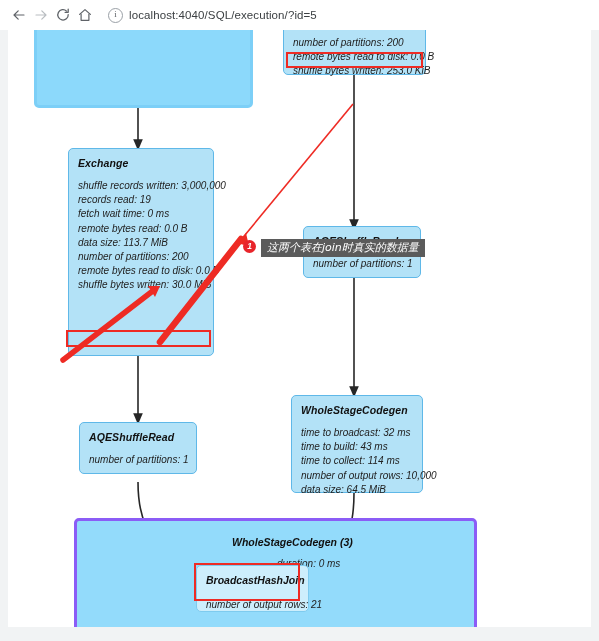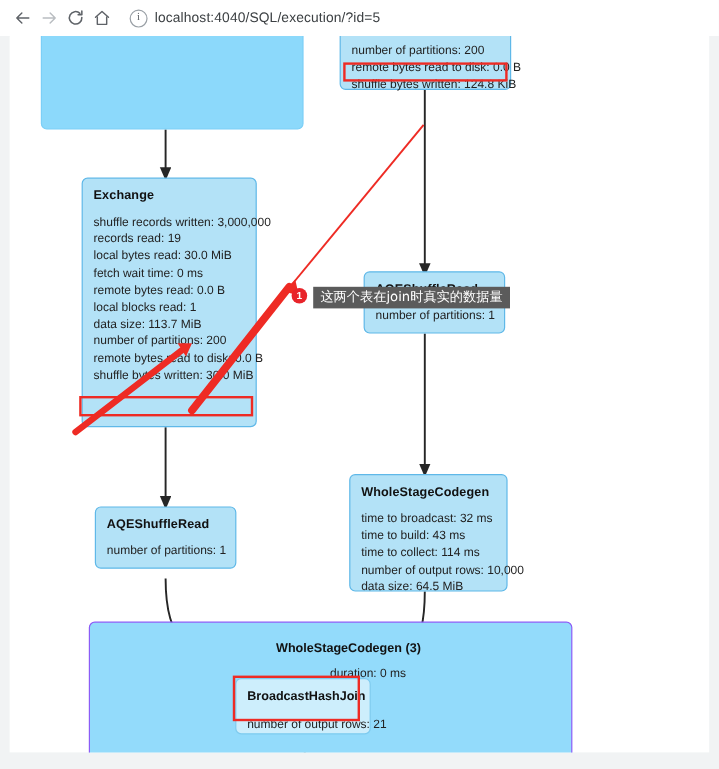--- a/index.html
+++ b/index.html
@@ -42,20 +42,21 @@
   .url-text{
     font-size:11.5px;color:#3c4043;white-space:nowrap;letter-spacing:.1px;
   }
 
   
   .viewport{
     position:absolute;left:8px;top:30px;
     width:583px;height:597px;
     background:#ffffff;
     overflow:hidden;
+    font-style:italic;
   }
   .edge-left{
     position:absolute;left:0;top:30px;width:8px;height:611px;background:#f1f3f4;
   }
   .edge-right{
     position:absolute;left:591px;top:30px;width:8px;height:611px;background:#f1f3f4;
   }
   .edge-bottom{
     position:absolute;left:0;top:627px;width:599px;height:14px;background:#f1f3f4;
   }
@@ -83,21 +84,21 @@
   }
   .node .metric{
     font-size:10px;color:#222222;line-height:14.2px;white-space:nowrap;
   }
   .node.plain{padding:0;}
 
   
   .container-node{
     position:absolute;
     box-sizing:border-box;
-    border:1px solid #8b5cf6;
+    border:3px solid #8b5cf6;
     border-radius:5px;
     background:#93dbfb;
   }
   .container-node .cg-title{
     position:absolute;
     font-size:10.5px;font-weight:bold;color:#111111;white-space:nowrap;
   }
   .container-node .cg-metric{
     position:absolute;
     font-size:10px;color:#222222;white-space:nowrap;
@@ -209,33 +210,31 @@
 
         <path d="M246,581 L246,597" stroke="#262626" stroke-width="1.6" fill="none"></path>
       </svg>
 
       <div class="container-node" style="left:26px;top:-30px;width:219px;height:108px;background:#8cd9fb;border-color:#7ccff7;"></div>
 
       <div class="node plain" style="left:275px;top:-30px;width:143px;height:75px;">
         <div style="position:absolute;left:9px;top:35px;">
           <div class="metric">number of partitions: 200</div>
           <div class="metric">remote bytes read to disk: 0.0 B</div>
-          <div class="metric">shuffle bytes written: 124.8 KiB</div>
+          <div class="metric">shuffle bytes written: 253.0 KiB</div>
         </div>
       </div>
       <div class="hl" style="left:278px;top:22px;width:137px;height:16px;"></div>
 
       <div class="node" style="left:60px;top:118px;width:146px;height:208px;">
         <div class="title">Exchange</div>
         <div class="metric">shuffle records written: 3,000,000</div>
         <div class="metric">records read: 19</div>
-        <div class="metric">local bytes read: 30.0 MiB</div>
         <div class="metric">fetch wait time: 0 ms</div>
         <div class="metric">remote bytes read: 0.0 B</div>
-        <div class="metric">local blocks read: 1</div>
         <div class="metric">data size: 113.7 MiB</div>
         <div class="metric">number of partitions: 200</div>
         <div class="metric">remote bytes read to disk: 0.0 B</div>
         <div class="metric">shuffle bytes written: 30.0 MiB</div>
       </div>
       <div class="hl" style="left:58px;top:300px;width:145px;height:17px;"></div>
 
       <div class="node" style="left:295px;top:196px;width:118px;height:52px;">
         <div class="title">AQEShuffleRead</div>
         <div class="metric">number of partitions: 1</div>

